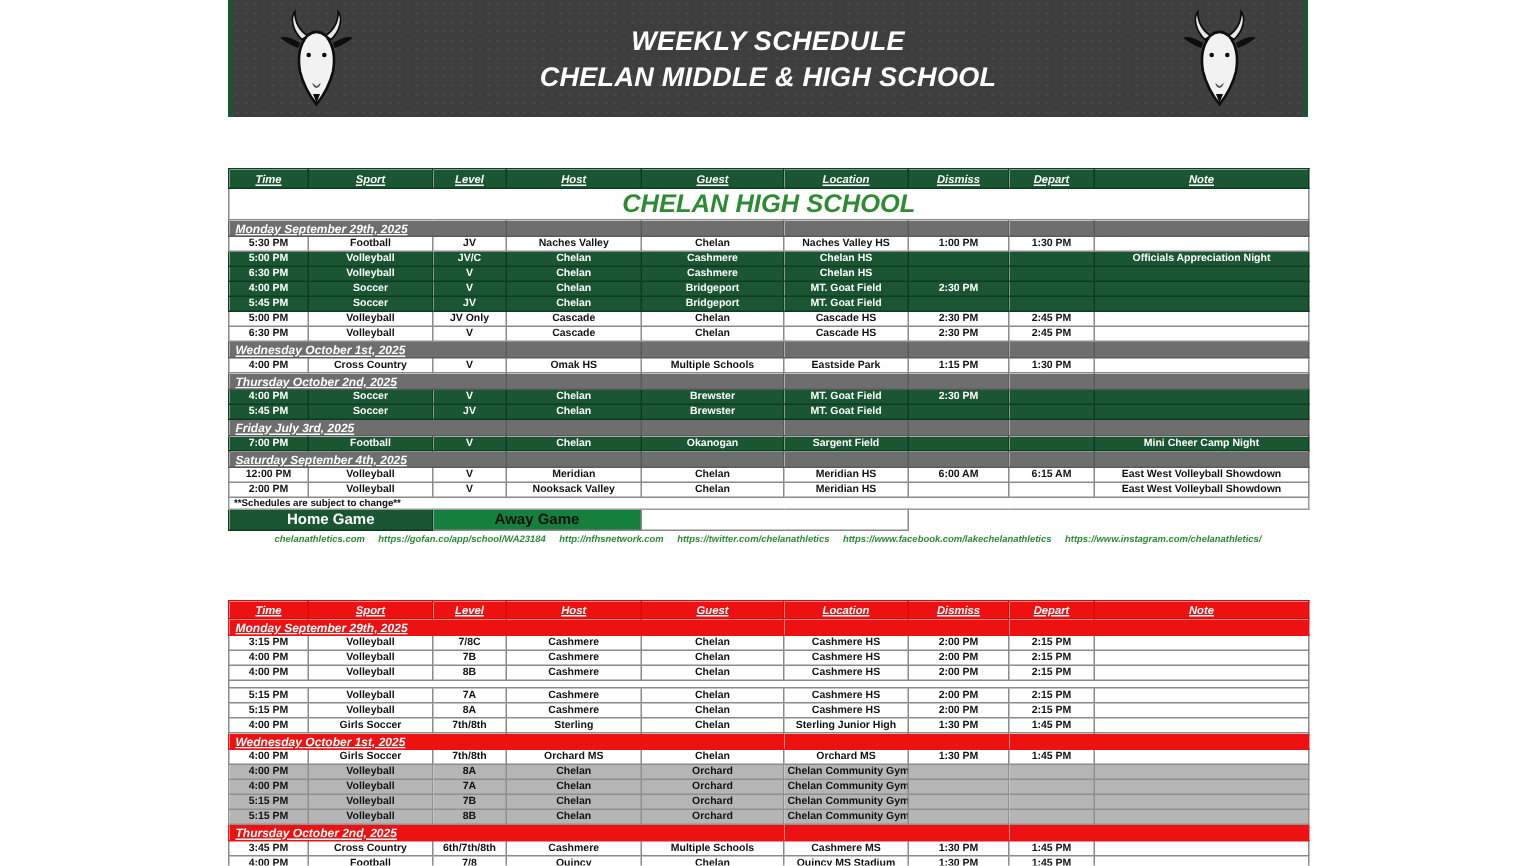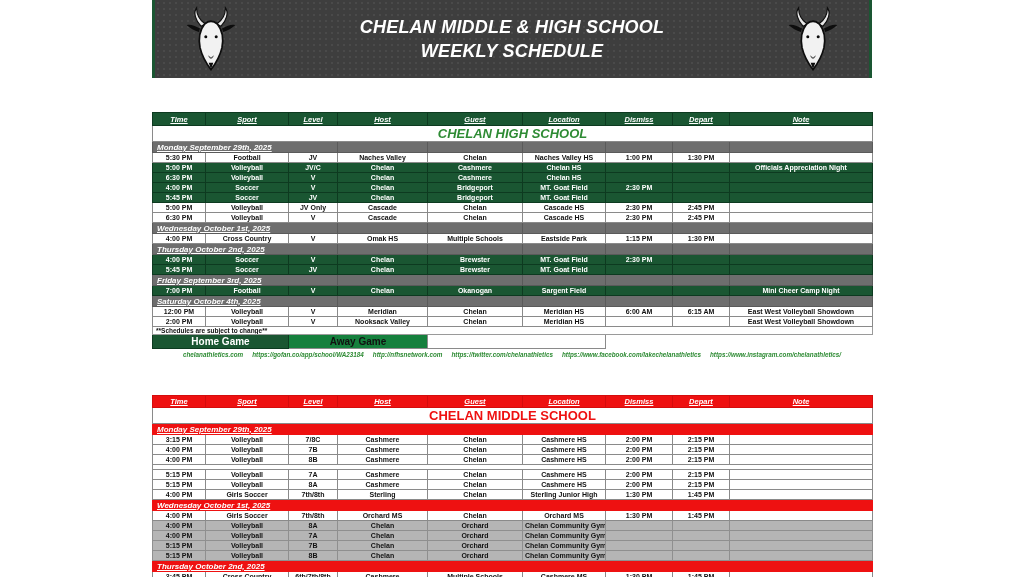--- a/index.html
+++ b/index.html
@@ -22,21 +22,21 @@
   
   table { width:720px; table-layout:fixed; border-collapse:collapse;margin-top:34px; }
   td, th { font-size:7px; font-weight:bold; color:#111; text-align:center; vertical-align:middle;
            padding:0 2px; height:10px; border:1px solid #8a8a8a; white-space:nowrap; overflow:hidden; }
   
   tr.head-hs th { background:#1a5632; color:#fff; font-style:italic; text-decoration:underline;
                   font-size:7.5px; height:13px; border-color:#0d3a20; }
   tr.head-ms th { background:#ee1111; color:#fff; font-style:italic; text-decoration:underline;
                   font-size:7.5px; height:12px; border-color:#d40d0d; }
   
-  tr.title-row td { background:#fff; height:13px; font-size:13px; border-color:#8a8a8a; }
+  tr.title-row td { background:#fff; height:13px; font-size:17px; border-color:#8a8a8a; }
   tr.title-row td.hs { color:#2e8b34; font-style:italic; }
   tr.title-row td.ms { color:#ee1111; }
   
   tr.day-hs td { background:#6e6e6e; color:#fff; font-style:italic; text-decoration:underline;
                  text-align:left; font-size:8px; height:11px; border-color:#5a5a5a; padding-left:4px; }
   tr.day-ms td { background:#ee1111; color:#fff; font-style:italic; text-decoration:underline;
                  text-align:left; font-size:8px; height:11px; border-color:#ee1111; padding-left:4px; }
   
   tr.row-white td { background:#ffffff; }
   tr.row-green td { background:#1a5632; color:#ffffff; border-color:#0d3a20; }
@@ -68,22 +68,22 @@
         <path d="M62,34 C72,24 76,10 70,2 C70,14 64,24 55,30 Z" fill="#e8e8e8" stroke="#0d0d0d" stroke-width="2"></path>
         <path d="M26,38 C16,32 8,30 3,32 C9,37 16,41 24,44 Z" fill="#0d0d0d"></path>
         <path d="M64,38 C74,32 82,30 87,32 C81,37 74,41 66,44 Z" fill="#0d0d0d"></path>
         <path d="M34,30 C26,40 23,55 26,71 C30,88 38,100 45,109 C52,100 60,88 64,71 C67,55 64,40 56,30 C49,24 41,24 34,30 Z" fill="#f2f2f2" stroke="#0d0d0d" stroke-width="3"></path>
         <circle cx="36" cy="52" r="2.6" fill="#0d0d0d"></circle>
         <circle cx="54" cy="52" r="2.6" fill="#0d0d0d"></circle>
         <path d="M40,84 C42,92 48,92 50,84 L45,88 Z" fill="#555"></path>
         <path d="M41,97 L49,97 L45,108 Z" fill="#0d0d0d"></path>
       </svg>
       <div class="banner-center">
+        <div class="banner-title">WEEKLY SCHEDULE</div>
         <div class="banner-title">CHELAN MIDDLE &amp; HIGH SCHOOL</div>
-        <div class="banner-title">WEEKLY SCHEDULE</div>
       </div>
       <svg class="goat" viewBox="0 0 90 112" xmlns="http://www.w3.org/2000/svg">
         <path d="M28,34 C18,24 14,10 20,2 C20,14 26,24 35,30 Z" fill="#e8e8e8" stroke="#0d0d0d" stroke-width="2"></path>
         <path d="M62,34 C72,24 76,10 70,2 C70,14 64,24 55,30 Z" fill="#e8e8e8" stroke="#0d0d0d" stroke-width="2"></path>
         <path d="M26,38 C16,32 8,30 3,32 C9,37 16,41 24,44 Z" fill="#0d0d0d"></path>
         <path d="M64,38 C74,32 82,30 87,32 C81,37 74,41 66,44 Z" fill="#0d0d0d"></path>
         <path d="M34,30 C26,40 23,55 26,71 C30,88 38,100 45,109 C52,100 60,88 64,71 C67,55 64,40 56,30 C49,24 41,24 34,30 Z" fill="#f2f2f2" stroke="#0d0d0d" stroke-width="3"></path>
         <circle cx="36" cy="52" r="2.6" fill="#0d0d0d"></circle>
         <circle cx="54" cy="52" r="2.6" fill="#0d0d0d"></circle>
         <path d="M40,84 C42,92 48,92 50,84 L45,88 Z" fill="#555"></path>
@@ -251,41 +251,41 @@
             <td>Soccer</td>
             <td>JV</td>
             <td>Chelan</td>
             <td>Brewster</td>
             <td>MT. Goat Field</td>
             <td></td>
             <td></td>
             <td></td>
           </tr>
           <tr class="day-hs">
-            <td colspan="3">Friday September 3rd, 2025</td>
+            <td colspan="3">Friday July 3rd, 2025</td>
             <td></td>
             <td></td>
             <td></td>
             <td></td>
             <td></td>
             <td></td>
           </tr>
           <tr class="row-green">
             <td>7:00 PM</td>
             <td>Football</td>
             <td>V</td>
             <td>Chelan</td>
             <td>Okanogan</td>
             <td>Sargent Field</td>
             <td></td>
             <td></td>
             <td>Mini Cheer Camp Night</td>
           </tr>
           <tr class="day-hs">
-            <td colspan="3">Saturday October 4th, 2025</td>
+            <td colspan="3">Saturday September 4th, 2025</td>
             <td></td>
             <td></td>
             <td></td>
             <td></td>
             <td></td>
             <td></td>
           </tr>
           <tr class="row-white">
             <td>12:00 PM</td>
             <td>Volleyball</td>
@@ -348,23 +348,20 @@
             <th>Level</th>
             <th>Host</th>
             <th>Guest</th>
             <th>Location</th>
             <th>Dismiss</th>
             <th>Depart</th>
             <th>Note</th>
           </tr>
         </thead>
         <tbody>
-          <tr class="title-row">
-            <td class="ms" colspan="9">CHELAN MIDDLE SCHOOL</td>
-          </tr>
           <tr class="day-ms">
             <td colspan="3">Monday September 29th, 2025</td>
             <td></td>
             <td></td>
             <td></td>
             <td></td>
             <td></td>
             <td></td>
           </tr>
           <tr class="row-white">

